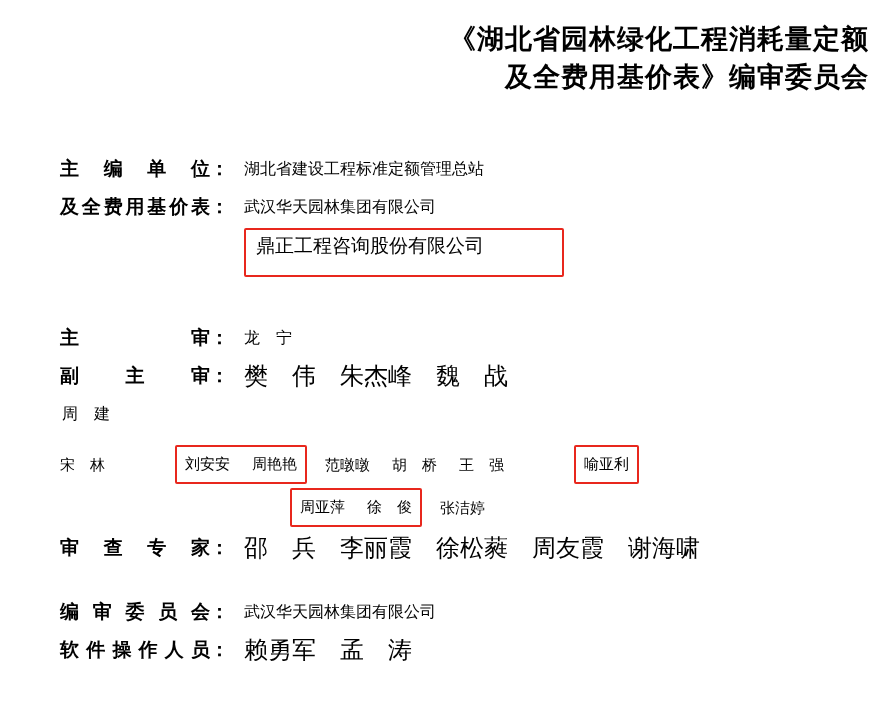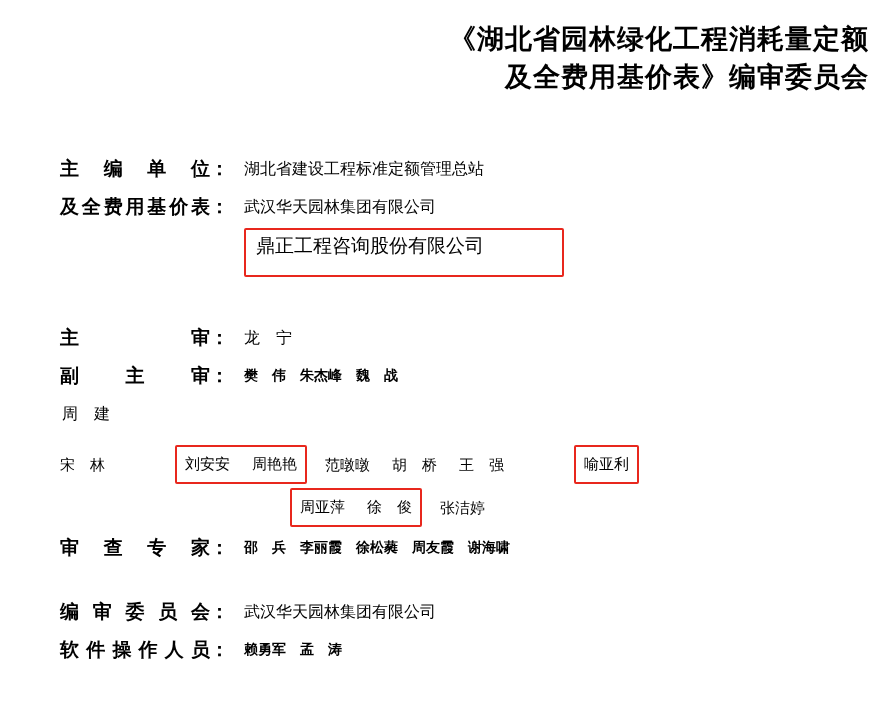--- a/index.html
+++ b/index.html
@@ -56,22 +56,21 @@
     white-space: nowrap;
     letter-spacing: 0px;
   }
   .value {
     font-size: 16px;
     line-height: 34px;
     white-space: nowrap;
     padding-left: 2px;
   }
   .value.small {
-    font-size: 14px;
-    font-weight: bold;
+    font-size: 24px;
   }
   .indent-value {
     padding-left: 184px;
     font-size: 19px;
     line-height: 34px;
     white-space: nowrap;
   }
 
   .names {
     display: flex;

